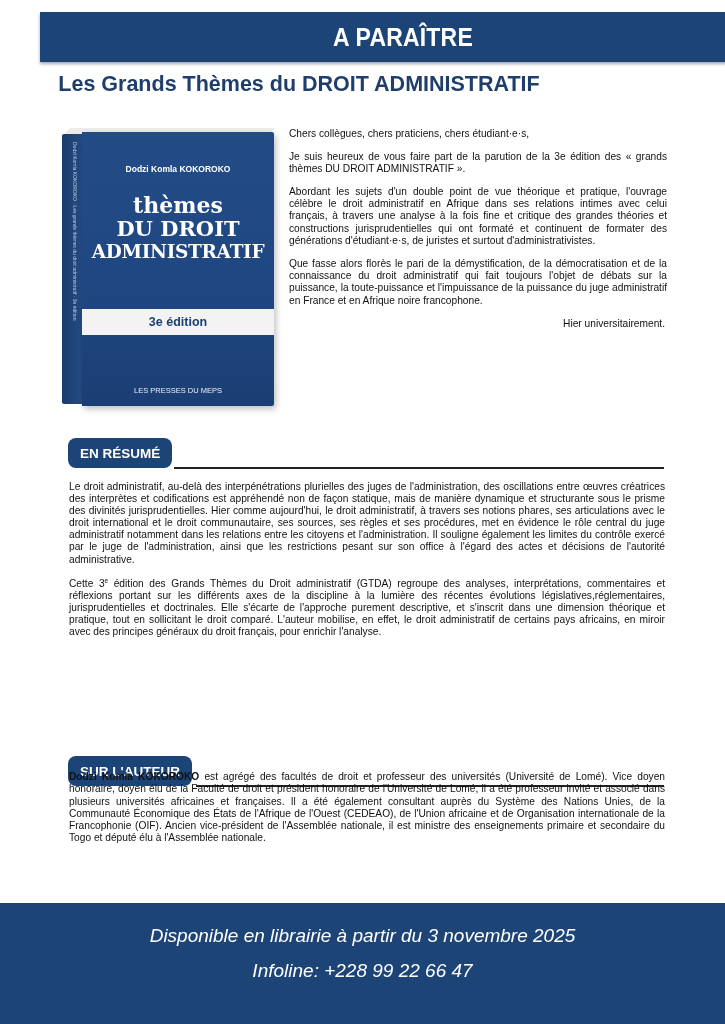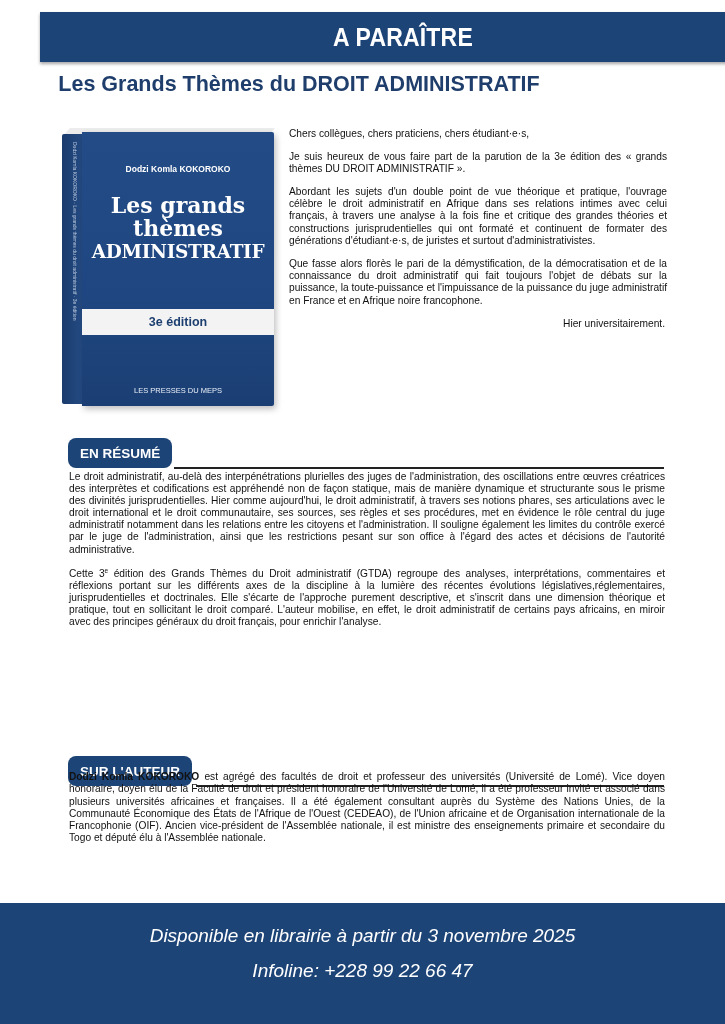--- a/index.html
+++ b/index.html
@@ -116,22 +116,22 @@
 <div class="main-title">Les Grands Thèmes du DROIT ADMINISTRATIF</div>
 
 <div class="book">
   <div class="book-top"></div>
   <div class="book-spine">
     <div class="book-spine-text">Dodzi Komla KOKOROKO · Les grands thèmes du droit administratif · 3e édition</div>
   </div>
   <div class="book-cover">
     <div class="book-author">Dodzi Komla KOKOROKO</div>
     <div class="book-title">
-      <span class="l1">Les grands</span>
       <span class="l2">thèmes</span>
+      <span class="l3">DU DROIT</span>
       <span class="l4">ADMINISTRATIF</span>
     </div>
     <div class="book-edition-band">
       <span>3e édition</span>
     </div>
     <div class="book-publisher">LES PRESSES DU MEPS</div>
   </div>
 </div>
 
 <div class="intro">
@@ -142,21 +142,21 @@
   <p class="sign">Hier universitairement.</p>
 </div>
 
 <div class="section-header" style="top:438px;">
   <div class="section-tab">
     <span>EN RÉSUMÉ</span>
   </div>
   <div class="section-rule" style="left:106px;"></div>
 </div>
 
-<div class="body-text" style="top:471px;">
+<div class="body-text" style="top:481px;">
   <p>Le droit administratif, au-delà des interpénétrations plurielles des juges de l'administration, des oscillations entre œuvres créatrices des interprètes et codifications est appréhendé non de façon statique, mais de manière dynamique et structurante sous le prisme des divinités jurisprudentielles. Hier comme aujourd'hui, le droit administratif, à travers ses notions phares, ses articulations avec le droit international et le droit communautaire, ses sources, ses règles et ses procédures, met en évidence le rôle central du juge administratif notamment dans les relations entre les citoyens et l'administration. Il souligne également les limites du contrôle exercé par le juge de l'administration, ainsi que les restrictions pesant sur son office à l'égard des actes et décisions de l'autorité administrative.</p>
   <p><span>Cette 3</span><sup>e</sup><span> édition des Grands Thèmes du Droit administratif (GTDA) regroupe des analyses, interprétations, commentaires et réflexions portant sur les différents axes de la discipline à la lumière des récentes évolutions législatives,réglementaires, jurisprudentielles et doctrinales. Elle s'écarte de l'approche purement descriptive, et s'inscrit dans une dimension théorique et pratique, tout en sollicitant le droit comparé. L'auteur mobilise, en effet, le droit administratif de certains pays africains, en miroir avec des principes généraux du droit français, pour enrichir l'analyse.</span></p>
 </div>
 
 <div class="section-header" style="top:756px;">
   <div class="section-tab">
     <span>SUR L'AUTEUR</span>
   </div>
   <div class="section-rule" style="left:128px;"></div>
 </div>

